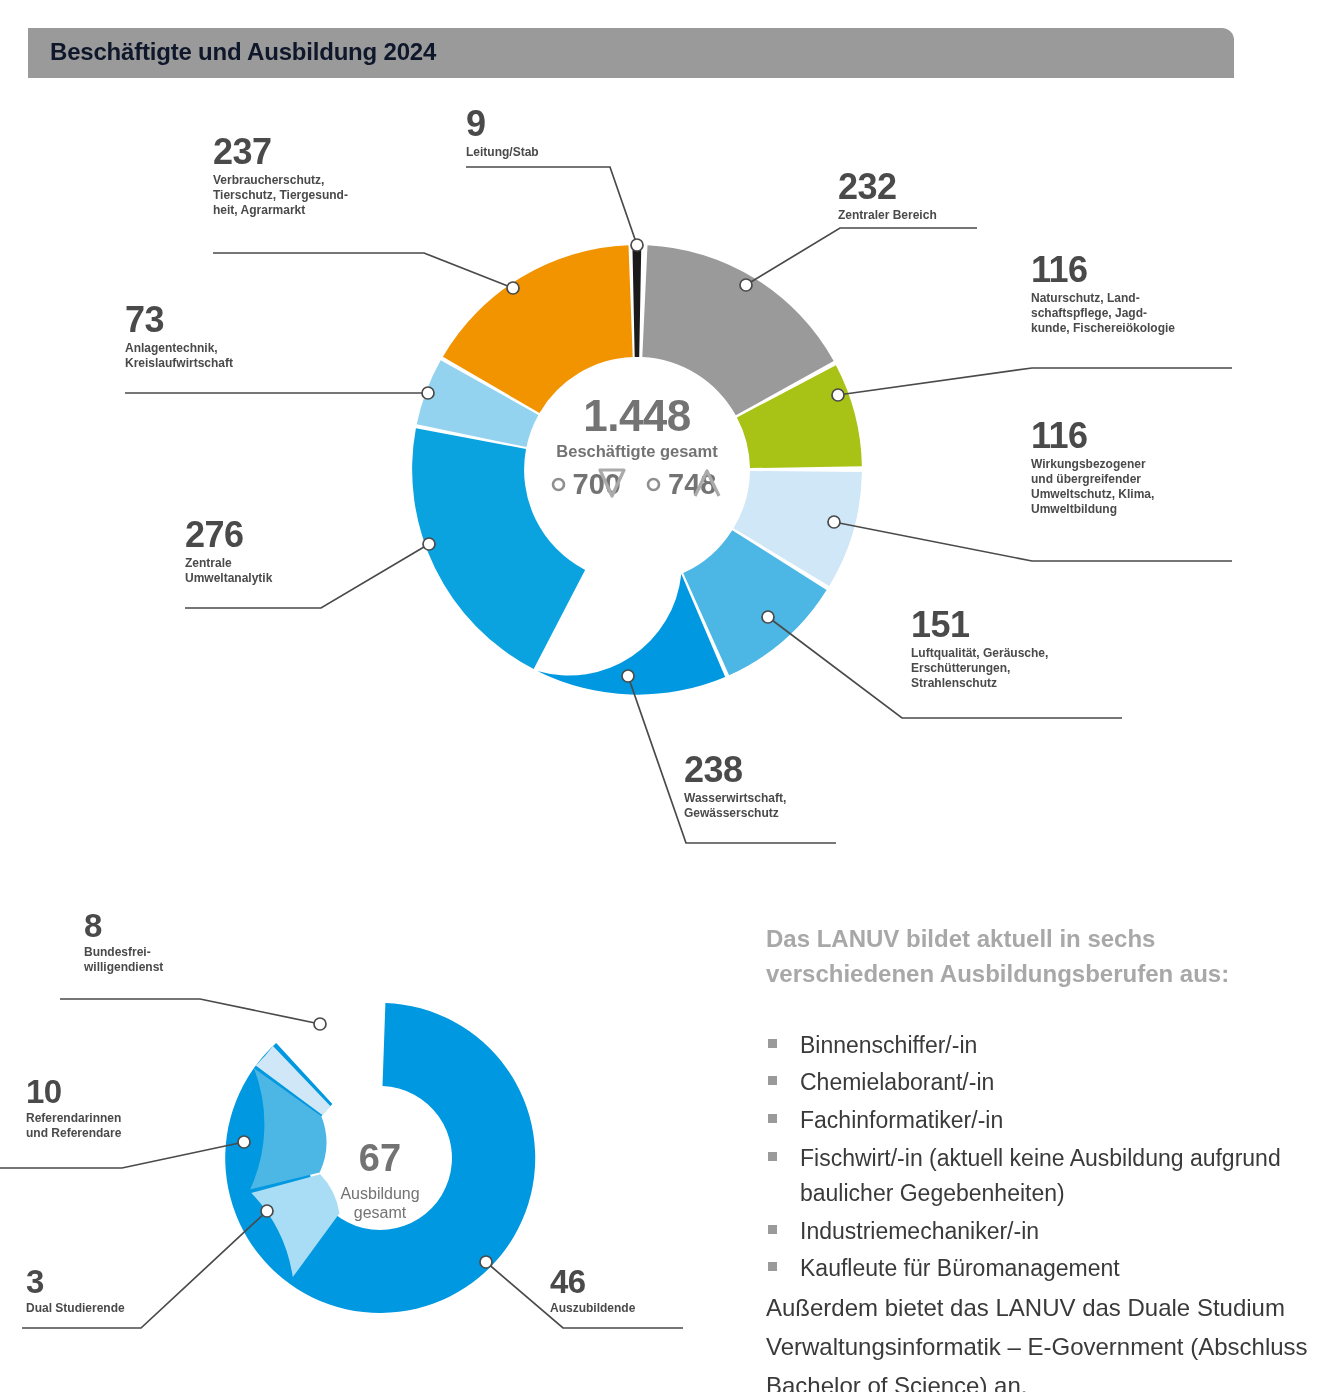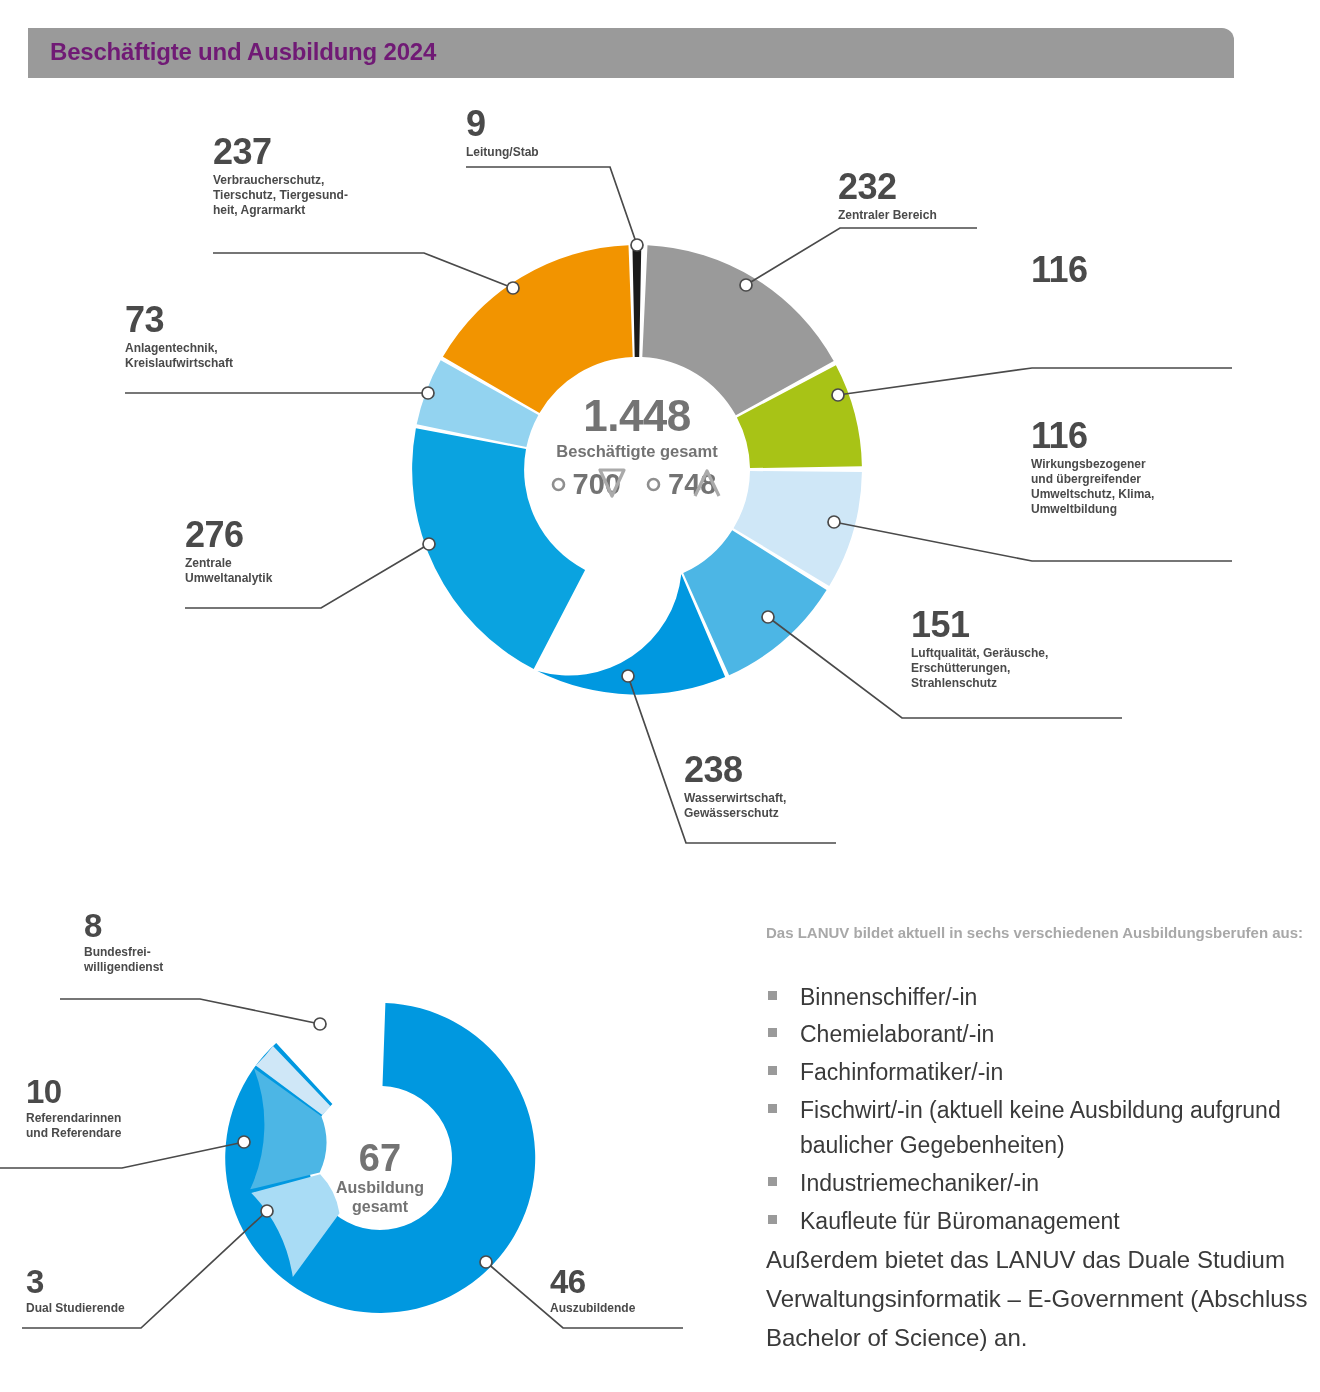--- a/index.html
+++ b/index.html
@@ -29,21 +29,21 @@
     height: 50px;
     background: #9a9a9a;
     border-top-right-radius: 12px;
     border-bottom-right-radius: 0;
   }
   .header-title {
     position: absolute;
     left: 22px;
     top: 50%;
     transform: translateY(-52%);
-    color: #701a75;
+    color: #0f172a;
     font-size: 24px;
     font-weight: bold;
     letter-spacing: -0.2px;
     white-space: nowrap;
   }
 
   
   .callout {
     position: absolute;
   }
@@ -121,23 +121,23 @@
 
   
   .dc2-total {
     font-size: 38px;
     font-weight: bold;
     line-height: 1;
     margin-top: 20px;
   }
   .dc2-sub {
     font-size: 16px;
-    font-weight: bold;
+    font-weight: normal;
     line-height: 1.18;
-    margin-top: 2px;
+    margin-top: 8px;
   }
 
   
   .caption {
     position: absolute;
     left: 28px;
     top: 757px;
     width: 560px;
     font-size: 17.5px;
     line-height: 1.62;
@@ -146,21 +146,21 @@
   }
 
   
   .right-col {
     position: absolute;
     left: 766px;
     top: 922px;
     width: 545px;
   }
   .rc-heading {
-    font-size: 15px;
+    font-size: 24px;
     font-weight: bold;
     color: #a8a8a8;
     line-height: 1.45;
     margin-bottom: 36px;
   }
   .rc-list {
     list-style: none;
     margin: 0;
     padding: 0;
   }
@@ -330,20 +330,23 @@
 Umweltanalytik</div>
   </div>
 
   <div class="callout" style="left:838px; top:170px;">
     <div class="num">232</div>
     <div class="desc">Zentraler Bereich</div>
   </div>
 
   <div class="callout right" style="left:1031px; top:253px;">
     <div class="num">116</div>
+    <div class="desc">Naturschutz, Land-
+schaftspflege, Jagd-
+kunde, Fischereiökologie</div>
   </div>
 
   <div class="callout right" style="left:1031px; top:419px;">
     <div class="num">116</div>
     <div class="desc">Wirkungsbezogener
 und übergreifender
 Umweltschutz, Klima,
 Umweltbildung</div>
   </div>
 

